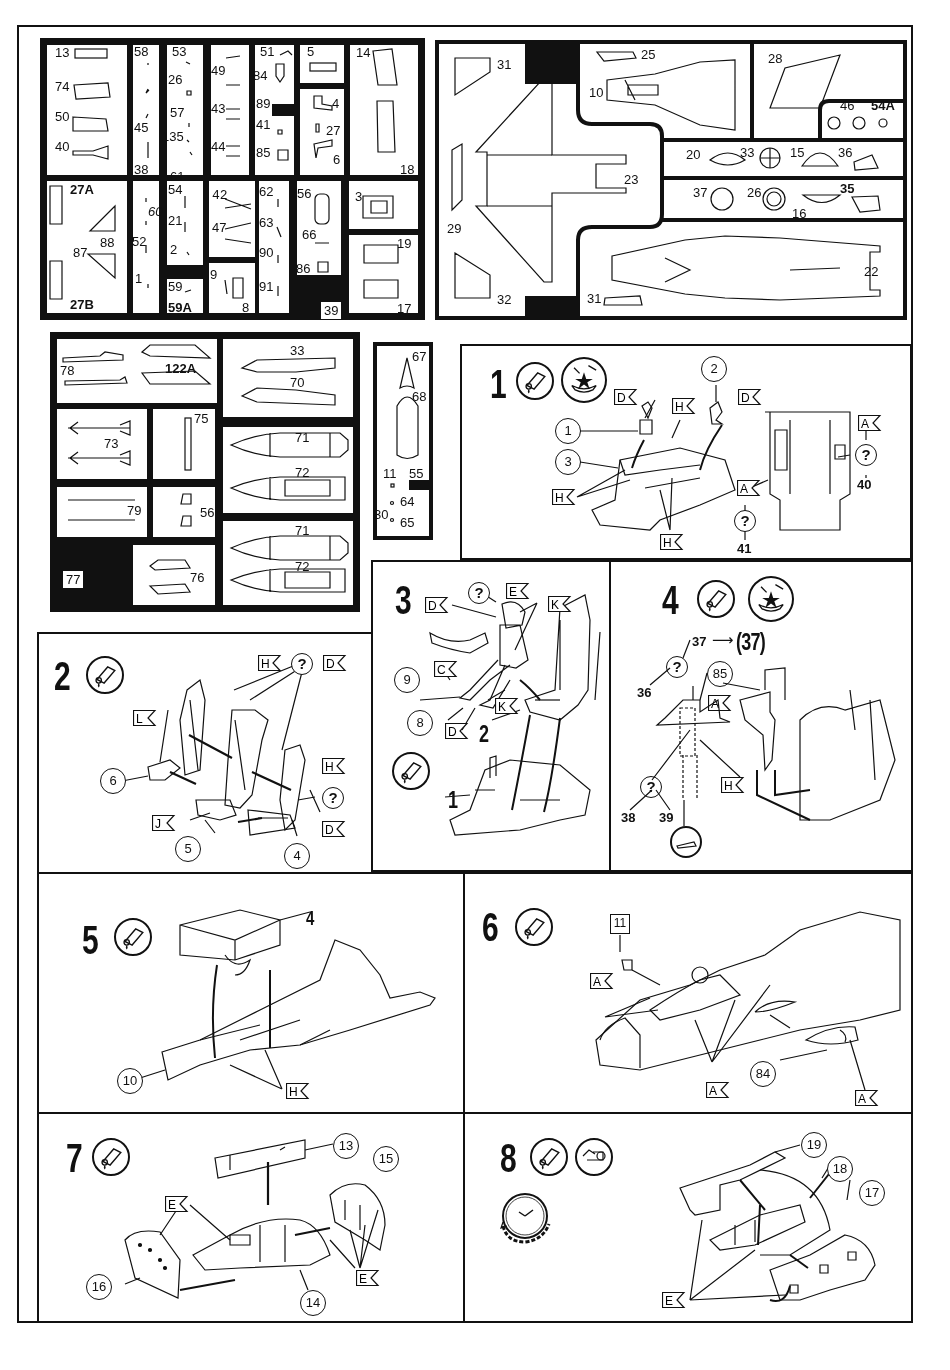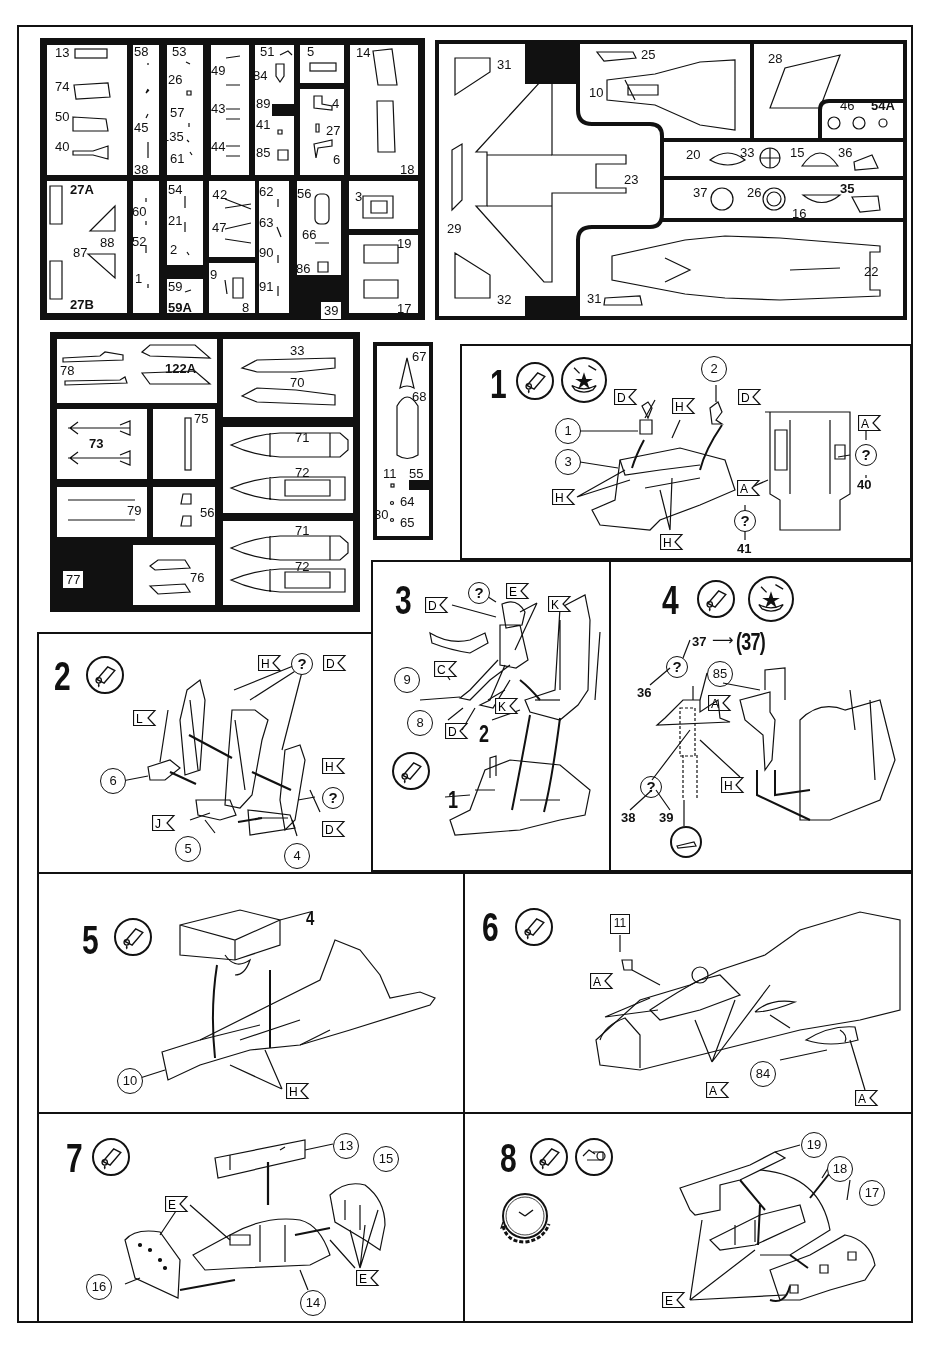--- a/index.html
+++ b/index.html
@@ -57,41 +57,41 @@
 <span class="lbl" style="left:55px;top:80px;">74</span>
 <span class="lbl" style="left:55px;top:110px;">50</span>
 <span class="lbl" style="left:55px;top:140px;">40</span>
 <span class="lbl" style="left:134px;top:45px;">58</span>
 <span class="lbl" style="left:134px;top:106px;margin-top:15px;">45</span>
 <span class="lbl" style="left:134px;top:163px;">38</span>
 <span class="lbl" style="left:172px;top:45px;">53</span>
 <span class="lbl" style="left:168px;top:73px;">26</span>
 <span class="lbl" style="left:170px;top:106px;">57</span>
 <span class="lbl" style="left:162px;top:130px;">135</span>
-<span class="lbl" style="left:170px;top:152px;">61</span>
+<span class="lbl" style="left:170px;top:170px;">61</span>
 <span class="lbl" style="left:211px;top:64px;">49</span>
 <span class="lbl" style="left:211px;top:102px;">43</span>
 <span class="lbl" style="left:211px;top:140px;">44</span>
 <span class="lbl" style="left:260px;top:45px;">51</span>
 <span class="lbl" style="left:253px;top:69px;">84</span>
 <span class="lbl" style="left:256px;top:97px;">89</span>
 <span class="lbl" style="left:256px;top:118px;">41</span>
 <span class="lbl" style="left:256px;top:146px;">85</span>
 <span class="lbl" style="left:307px;top:45px;">5</span>
 <span class="lbl" style="left:332px;top:97px;">4</span>
 <span class="lbl" style="left:326px;top:124px;">27</span>
 <span class="lbl" style="left:333px;top:153px;">6</span>
 <span class="lbl" style="left:356px;top:46px;">14</span>
 <span class="lbl" style="left:400px;top:163px;">18</span>
 
 <span class="lbl b" style="left:70px;top:183px;">27A</span>
 <span class="lbl" style="left:100px;top:236px;">88</span>
 <span class="lbl" style="left:73px;top:246px;">87</span>
 <span class="lbl b" style="left:70px;top:298px;">27B</span>
-<span class="lbl" style="left:132px;top:205px;">60</span>
+<span class="lbl" style="left:148px;top:205px;font-style:italic;">60</span>
 <span class="lbl" style="left:132px;top:235px;">52</span>
 <span class="lbl" style="left:135px;top:272px;">1</span>
 <span class="lbl" style="left:168px;top:183px;">54</span>
 <span class="lbl" style="left:168px;top:214px;">21</span>
 <span class="lbl" style="left:170px;top:243px;">2</span>
 <span class="lbl" style="left:168px;top:280px;">59</span>
 <span class="lbl b" style="left:168px;top:301px;">59A</span>
 <span class="lbl" style="left:212px;top:189px;font-family:Liberation Mono, monospace;">42</span>
 <span class="lbl" style="left:212px;top:221px;">47</span>
 <span class="lbl" style="left:210px;top:268px;">9</span>
@@ -213,21 +213,21 @@
   <path d="M183 494 h8 v10 h-10z M183 516 h8 v10 h-10z"></path>
   <path d="M150 566 L158 560 L185 560 L190 568 L155 570 Z M150 586 L185 584 L190 592 L158 594 Z"></path>
   <path d="M231 548 Q255 537 280 536 H340 L348 543 L348 553 L340 560 H280 Q255 559 231 548 Z M270 536 V560 M330 536 V560"></path>
   <path d="M231 580 Q255 570 280 569 H345 V592 H280 Q255 591 231 580 Z M270 569 V592 M285 572 H330 V588 H285 Z"></path>
 </svg>
 <div class="abs black" style="left:54px;top:542px;width:76px;height:66px;"></div>
 <span class="lbl" style="left:60px;top:364px;">78</span>
 <span class="lbl b" style="left:165px;top:362px;">122A</span>
 <span class="lbl" style="left:290px;top:344px;">33</span>
 <span class="lbl" style="left:290px;top:376px;">70</span>
-<span class="lbl" style="left:89px;top:437px;font-weight:bold;">73</span>
+<span class="lbl" style="left:104px;top:437px;">73</span>
 <span class="lbl" style="left:194px;top:412px;">75</span>
 <span class="lbl" style="left:295px;top:431px;">71</span>
 <span class="lbl" style="left:295px;top:466px;">72</span>
 <span class="lbl" style="left:127px;top:504px;">79</span>
 <span class="lbl" style="left:200px;top:506px;">56</span>
 <span class="blk-lbl" style="left:62px;top:570px;">77</span>
 <span class="lbl" style="left:190px;top:571px;">76</span>
 <span class="lbl" style="left:295px;top:524px;">71</span>
 <span class="lbl" style="left:295px;top:560px;">72</span>
 

